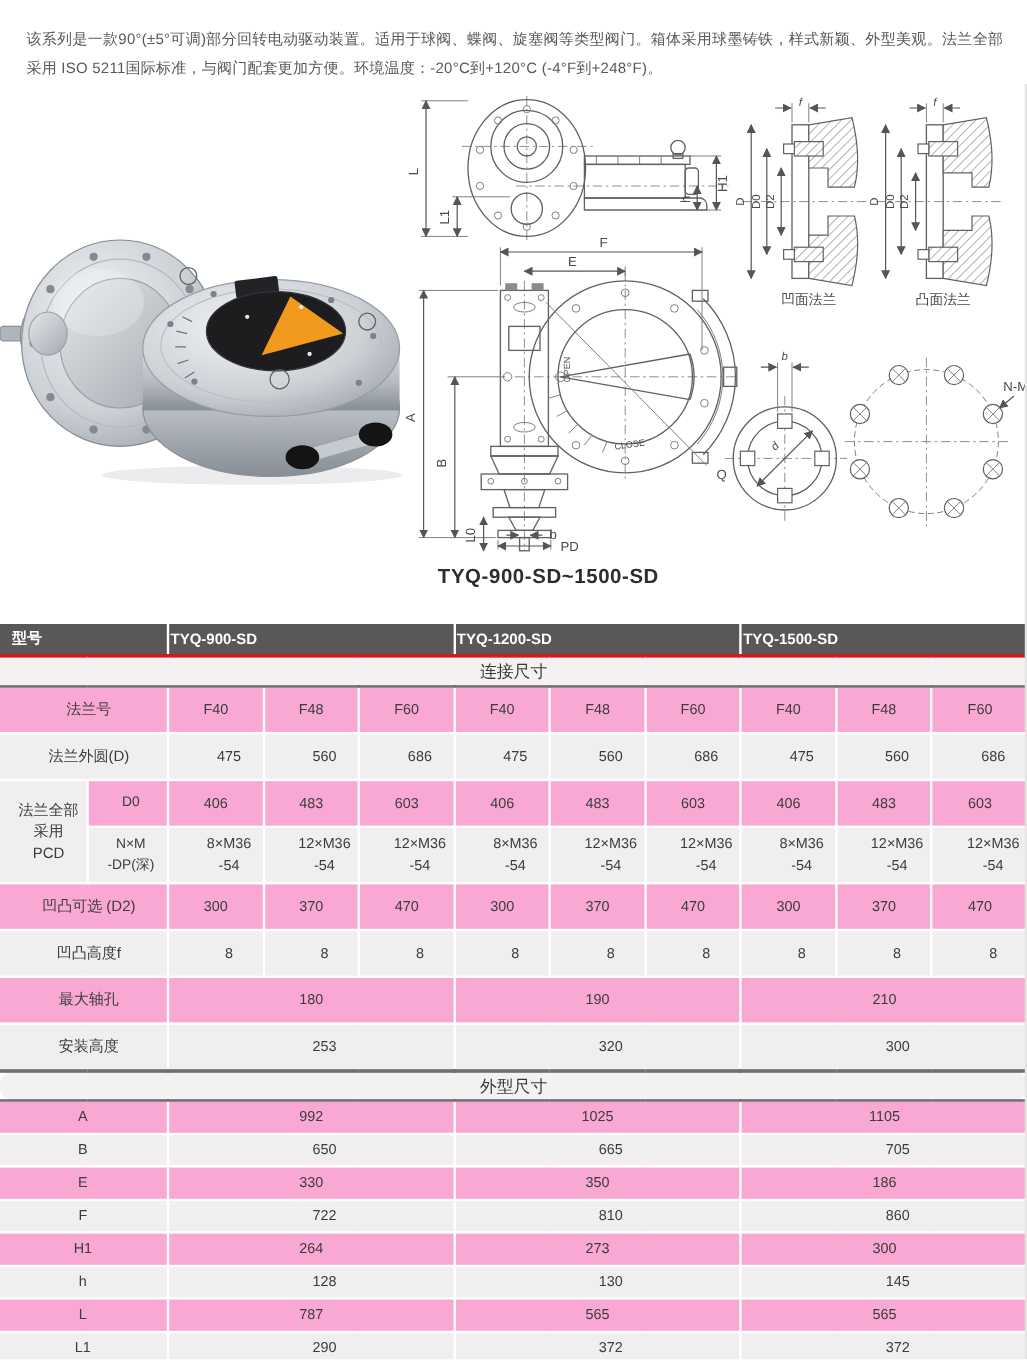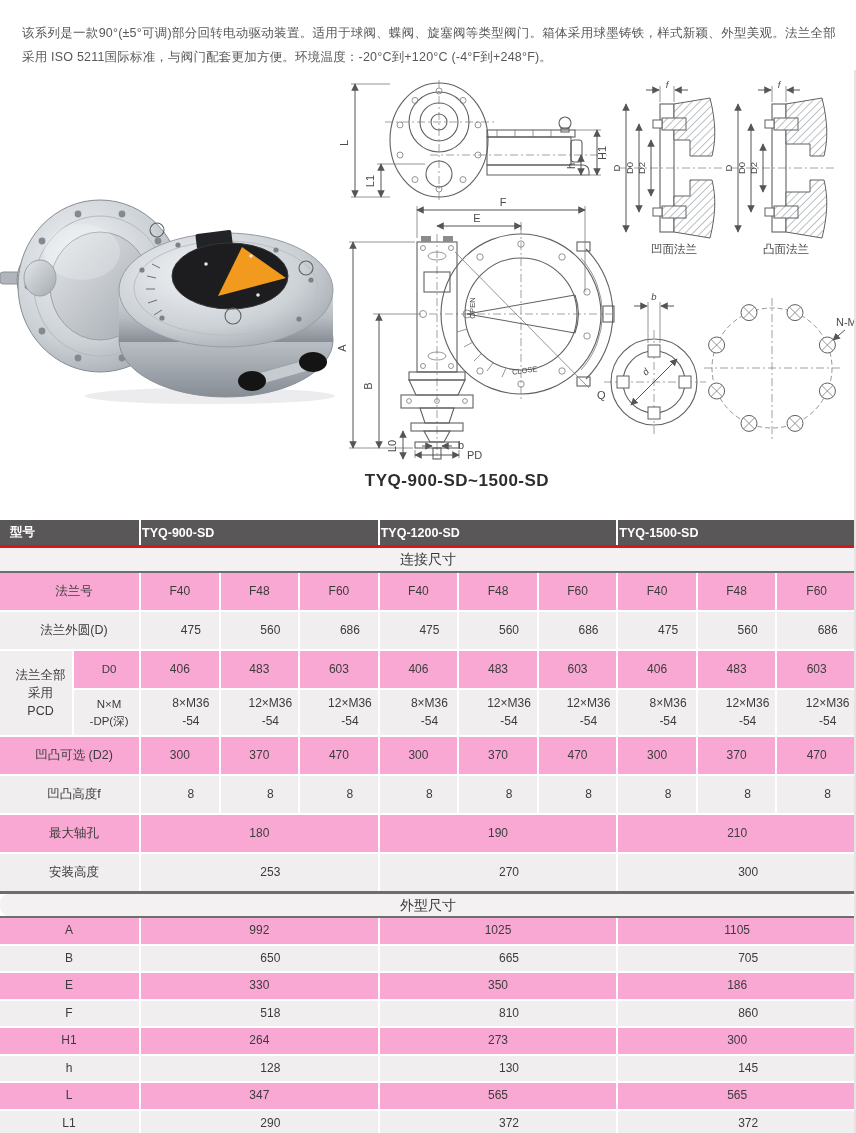--- a/index.html
+++ b/index.html
@@ -522,21 +522,21 @@
         </tr>
         <tr>
           <td class="lbl g" colspan="2">最大轴孔</td>
           <td class="g" colspan="3">180</td>
           <td class="g" colspan="3">190</td>
           <td class="g" colspan="3">210</td>
         </tr>
         <tr>
           <td class="lbl l" colspan="2">安装高度</td>
           <td class="l" colspan="3">253</td>
-          <td class="l" colspan="3">270</td>
+          <td class="l" colspan="3">320</td>
           <td class="l" colspan="3">300</td>
         </tr>
         <tr class="section-row outline">
           <td colspan="11">外型尺寸</td>
         </tr>
         <tr class="dim">
           <td class="lbl g" colspan="2">A</td>
           <td class="g" colspan="3">992</td>
           <td class="g" colspan="3">1025</td>
           <td class="g" colspan="3">1105</td>
@@ -548,39 +548,39 @@
           <td class="l" colspan="3">705</td>
         </tr>
         <tr class="dim">
           <td class="lbl g" colspan="2">E</td>
           <td class="g" colspan="3">330</td>
           <td class="g" colspan="3">350</td>
           <td class="g" colspan="3">186</td>
         </tr>
         <tr class="dim">
           <td class="lbl l" colspan="2">F</td>
-          <td class="l" colspan="3">518</td>
+          <td class="l" colspan="3">722</td>
           <td class="l" colspan="3">810</td>
           <td class="l" colspan="3">860</td>
         </tr>
         <tr class="dim">
           <td class="lbl g" colspan="2">H1</td>
           <td class="g" colspan="3">264</td>
           <td class="g" colspan="3">273</td>
           <td class="g" colspan="3">300</td>
         </tr>
         <tr class="dim">
           <td class="lbl l" colspan="2">h</td>
           <td class="l" colspan="3">128</td>
           <td class="l" colspan="3">130</td>
           <td class="l" colspan="3">145</td>
         </tr>
         <tr class="dim">
           <td class="lbl g" colspan="2">L</td>
-          <td class="g" colspan="3">347</td>
+          <td class="g" colspan="3">787</td>
           <td class="g" colspan="3">565</td>
           <td class="g" colspan="3">565</td>
         </tr>
         <tr class="dim">
           <td class="lbl l" colspan="2">L1</td>
           <td class="l" colspan="3">290</td>
           <td class="l" colspan="3">372</td>
           <td class="l" colspan="3">372</td>
         </tr>
       </tbody>

